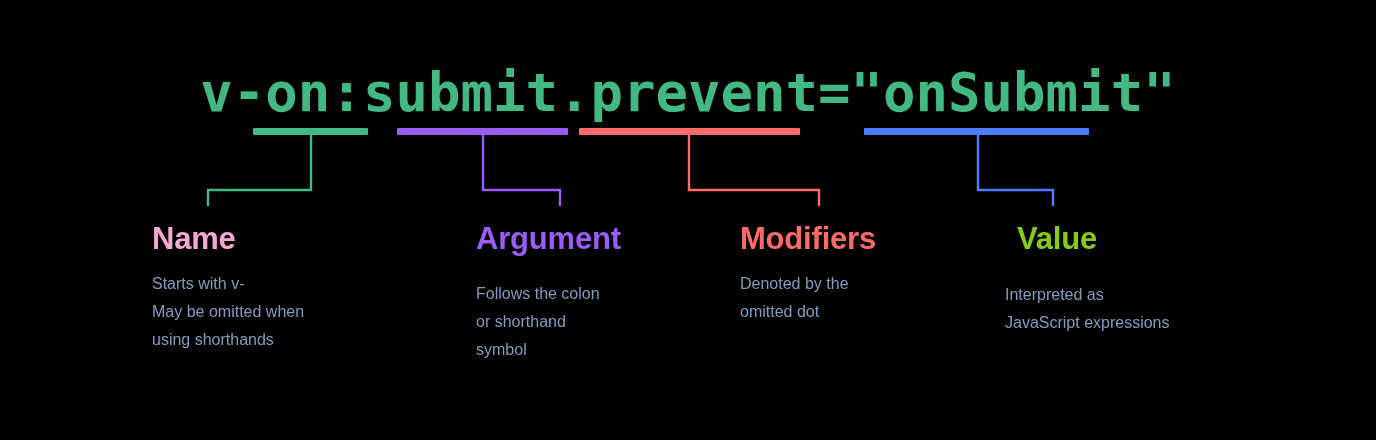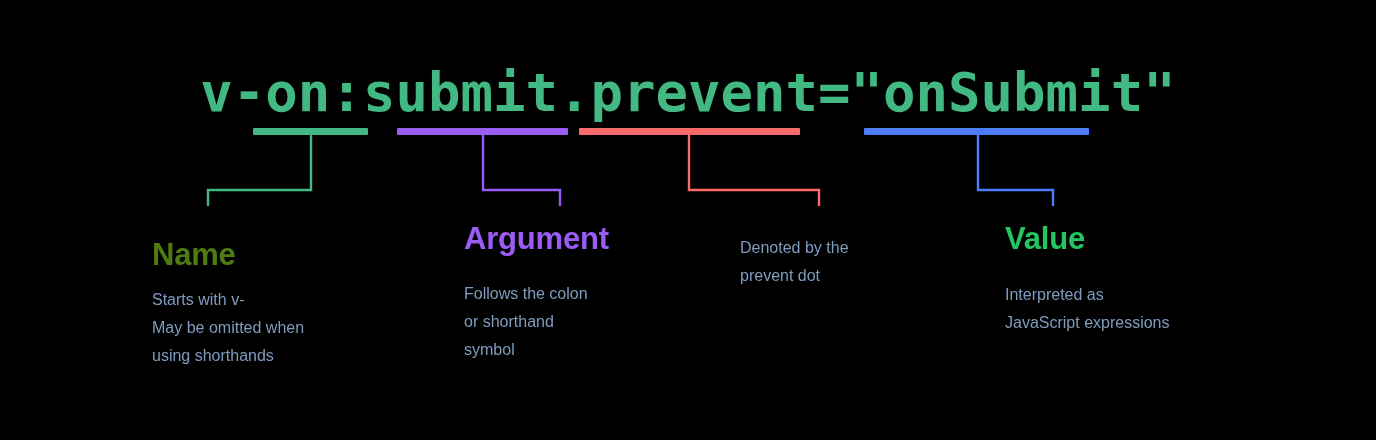--- a/index.html
+++ b/index.html
@@ -90,35 +90,36 @@
 
   <svg class="connectors" id="connectors" viewBox="0 0 1376 440" width="1376" height="440" xmlns="http://www.w3.org/2000/svg">
       <path d="M 311 134 L 311 190 L 208 190 L 208 206" fill="none" stroke="#42b883" stroke-width="2.4"></path>
       <path d="M 483 134 L 483 190 L 560 190 L 560 206" fill="none" stroke="#9a5cf5" stroke-width="2.4"></path>
       <path d="M 689 134 L 689 190 L 819 190 L 819 206" fill="none" stroke="#fd6a6a" stroke-width="2.4"></path>
       <path d="M 978 134 L 978 190 L 1053 190 L 1053 206" fill="none" stroke="#4d7cfe" stroke-width="2.4"></path>
     </svg>
 
   <div id="columns">
       <div class="col" style="left: 152px; top: 221px;">
-        <h3 style="color: #4d7c0f; margin-top: 16px;">Name</h3>
+        <h3 style="color: #f9a8d4;">Name</h3>
         <p style="color: rgb(127, 156, 191);">Starts with v-
 May be omitted when
 using shorthands</p>
       </div>
-      <div class="col" style="left: 464px; top: 221px;">
+      <div class="col" style="left: 476px; top: 221px;">
         <h3 style="color: rgb(154, 92, 245);">Argument</h3>
         <p style="color: rgb(127, 156, 191); margin-top: 23px;">Follows the colon
 or shorthand
 symbol</p>
       </div>
       <div class="col" style="left: 740px; top: 221px;">
+        <h3 style="color: rgb(253, 106, 106);">Modifiers</h3>
         <p style="color: rgb(127, 156, 191);">Denoted by the
-prevent dot</p>
+omitted dot</p>
       </div>
       <div class="col" style="left: 1005px; top: 221px;">
-        <h3 style="color: #22c55e;">Value</h3>
+        <h3 style="color: #84cc16; margin-left: 12px;">Value</h3>
         <p style="color: rgb(127, 156, 191); margin-top: 24px;">Interpreted as
 JavaScript expressions</p>
       </div>
     </div>
 
 </div>
 
 </body></html>

